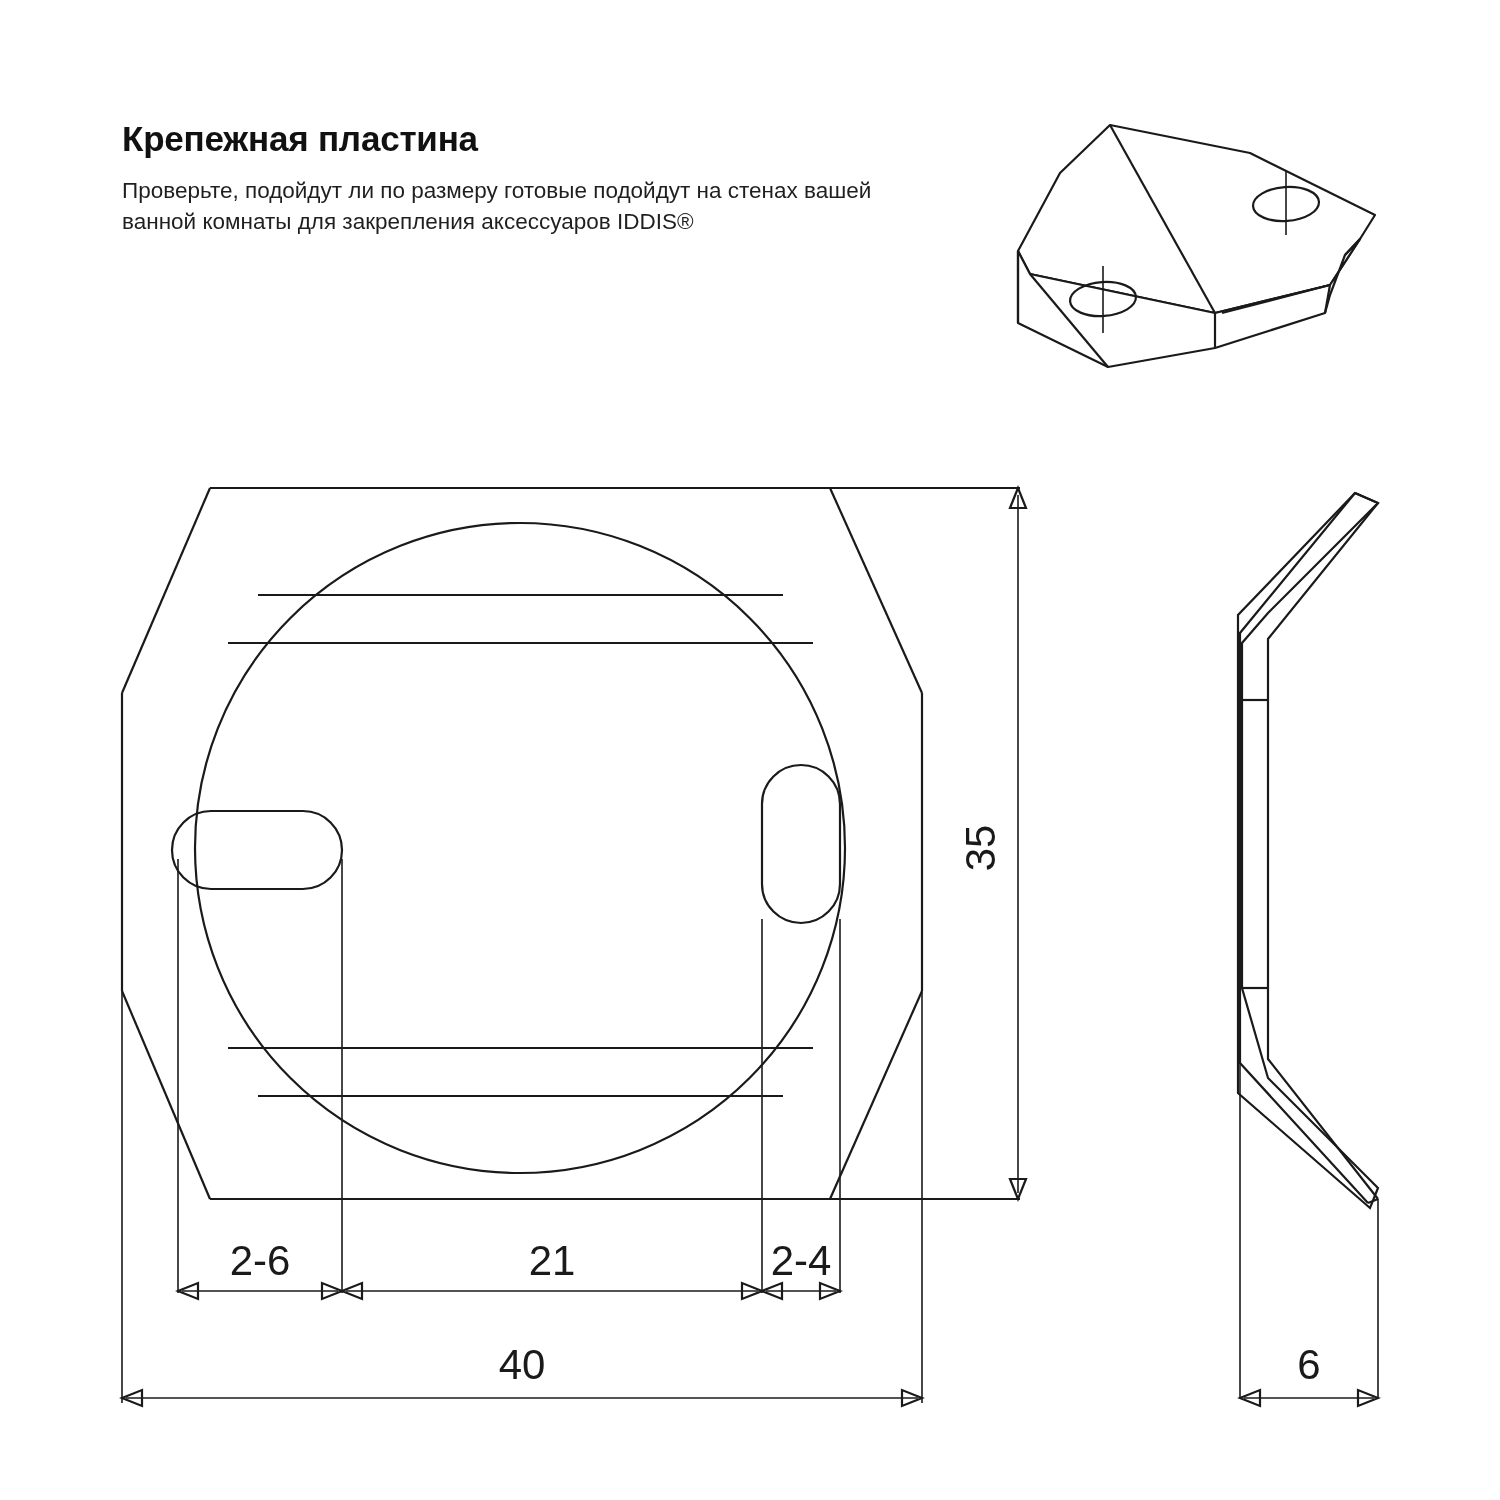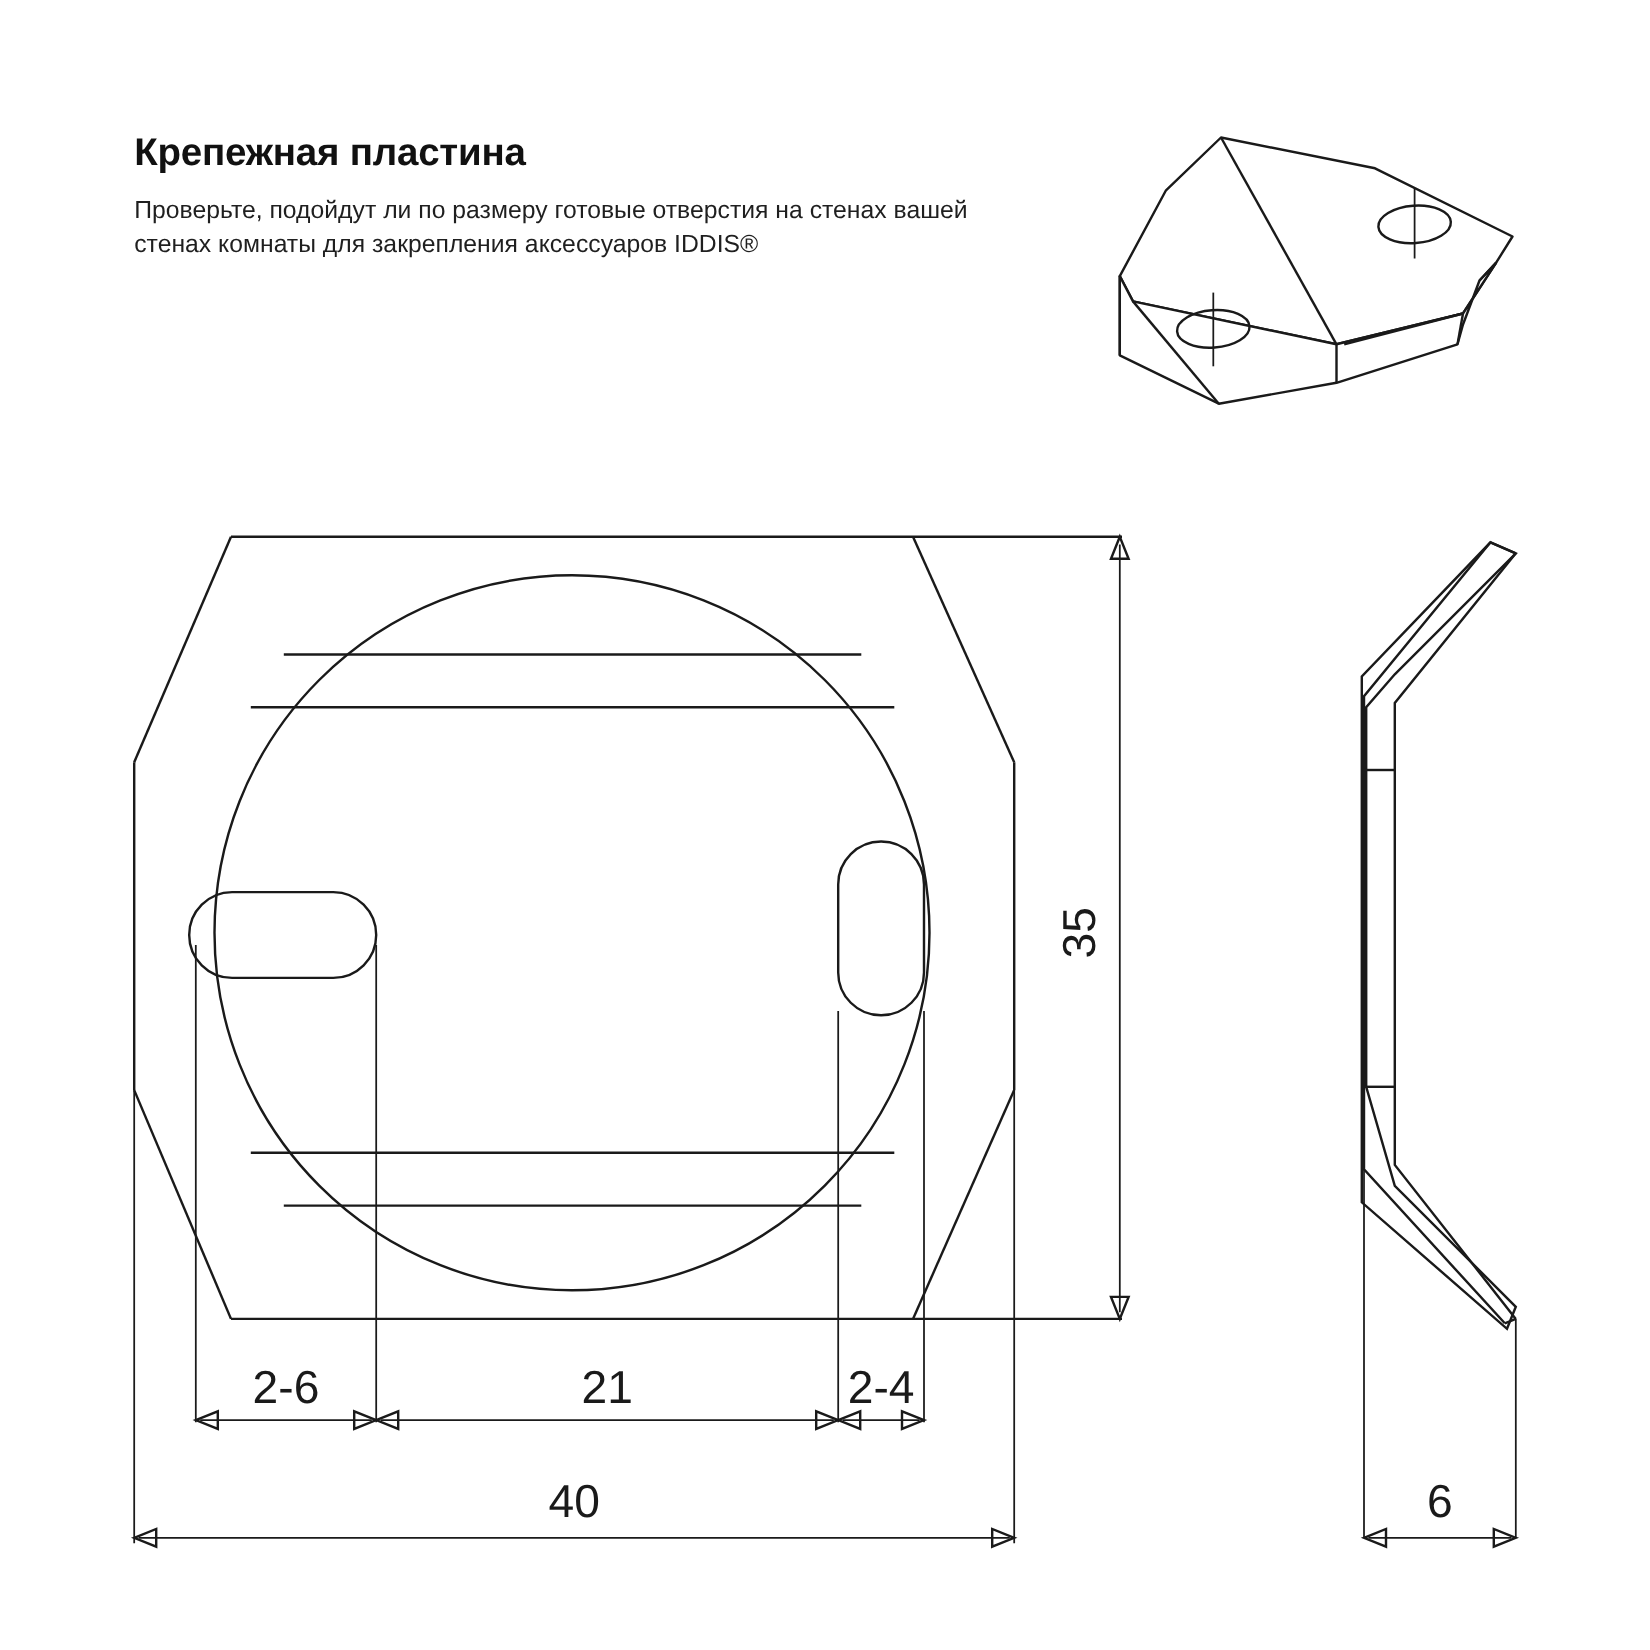--- a/index.html
+++ b/index.html
@@ -85,21 +85,21 @@
     stroke-linejoin: round;
   }
 </style>
 </head>
 <body>
 
 <div id="page">
 
   <div class="header-block">
     <h1 class="title">Крепежная пластина</h1>
-    <p class="subtitle">Проверьте, подойдут ли по размеру готовые отверстия на стенах вашей стенах комнаты для закрепления аксессуаров IDDIS®</p>
+    <p class="subtitle">Проверьте, подойдут ли по размеру готовые подойдут на стенах вашей ванной комнаты для закрепления аксессуаров IDDIS®</p>
   </div>
 
   <svg id="drawing" viewBox="0 0 1500 1500">
 
     <g>
 
       <path class="iso-fill" d="M 1110 122
                L 1250 150
                L 1375 212
                L 1360 236

